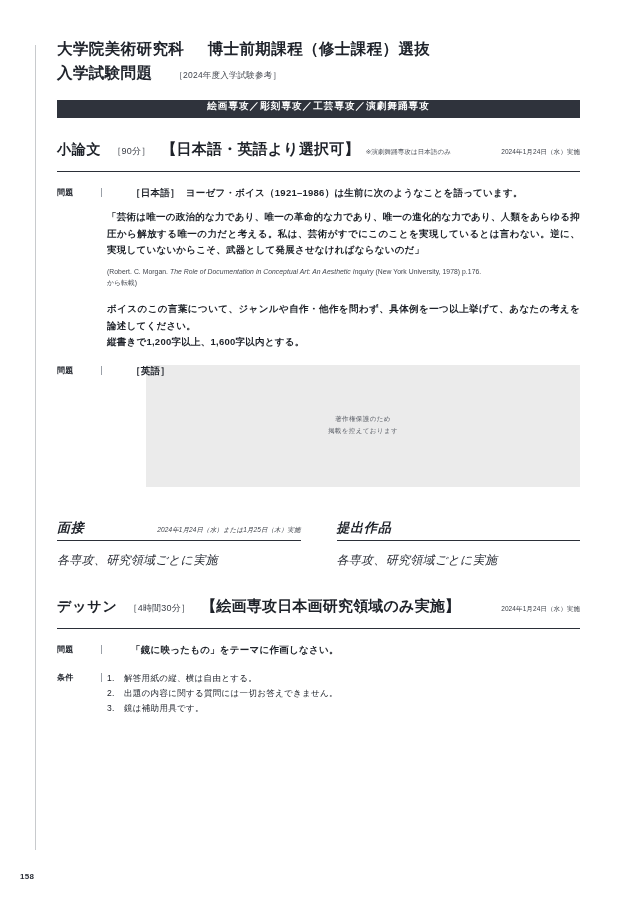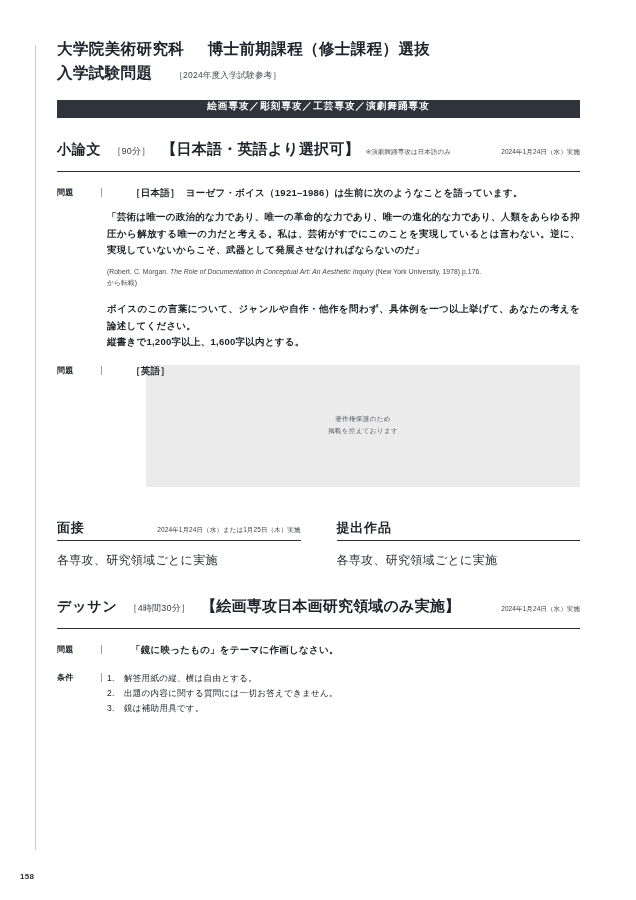--- a/index.html
+++ b/index.html
@@ -203,21 +203,21 @@
     color: #5c6068;
     letter-spacing: 0.4px;
   }
 
   
   .cols {
     display: flex;
     gap: 36px;
     margin-top: 32px;
   }
-  .col { flex: 1 1 0; min-width: 0; }
+  .col { flex: 1 1 0; min-width: 0; font-style: italic; }
 
   .sub {
     display: flex;
     align-items: baseline;
     border-bottom: 1.6px solid #2b2f38;
     padding-bottom: 3px;
   }
   .sub-title {
     font-size: 13px;
     font-weight: bold;

